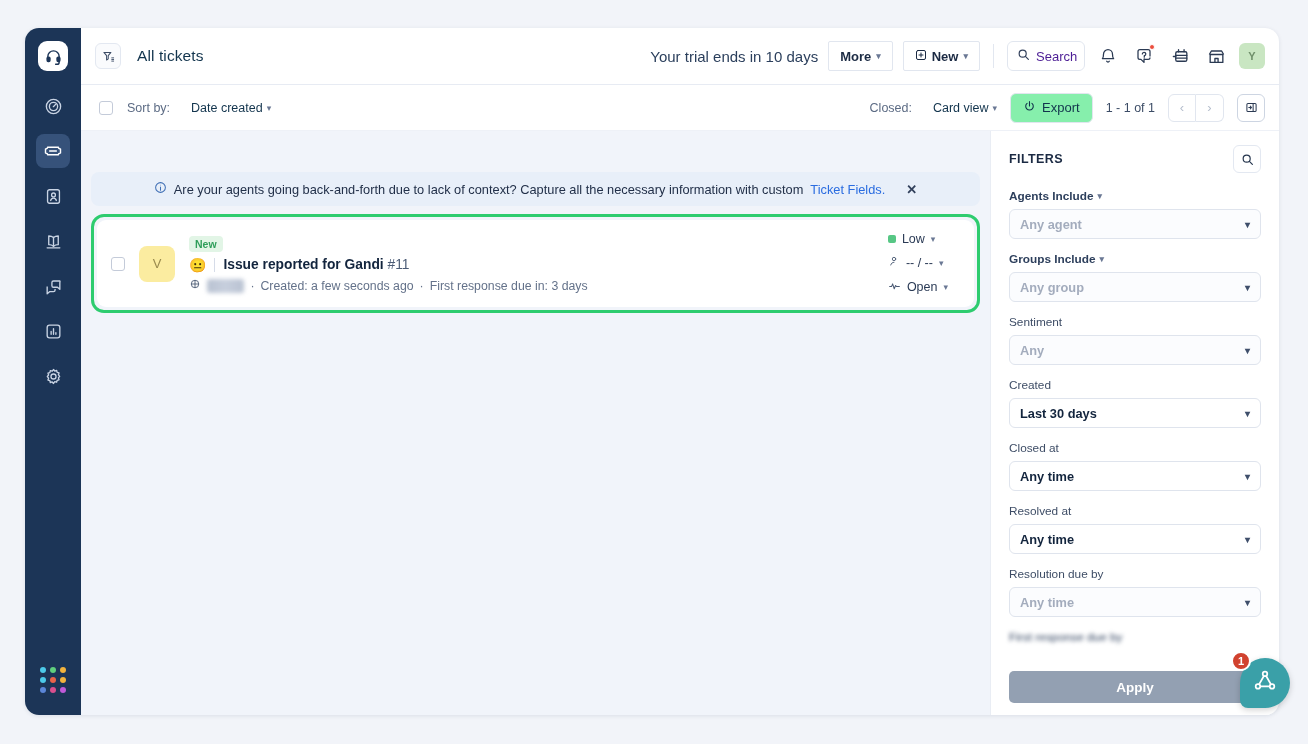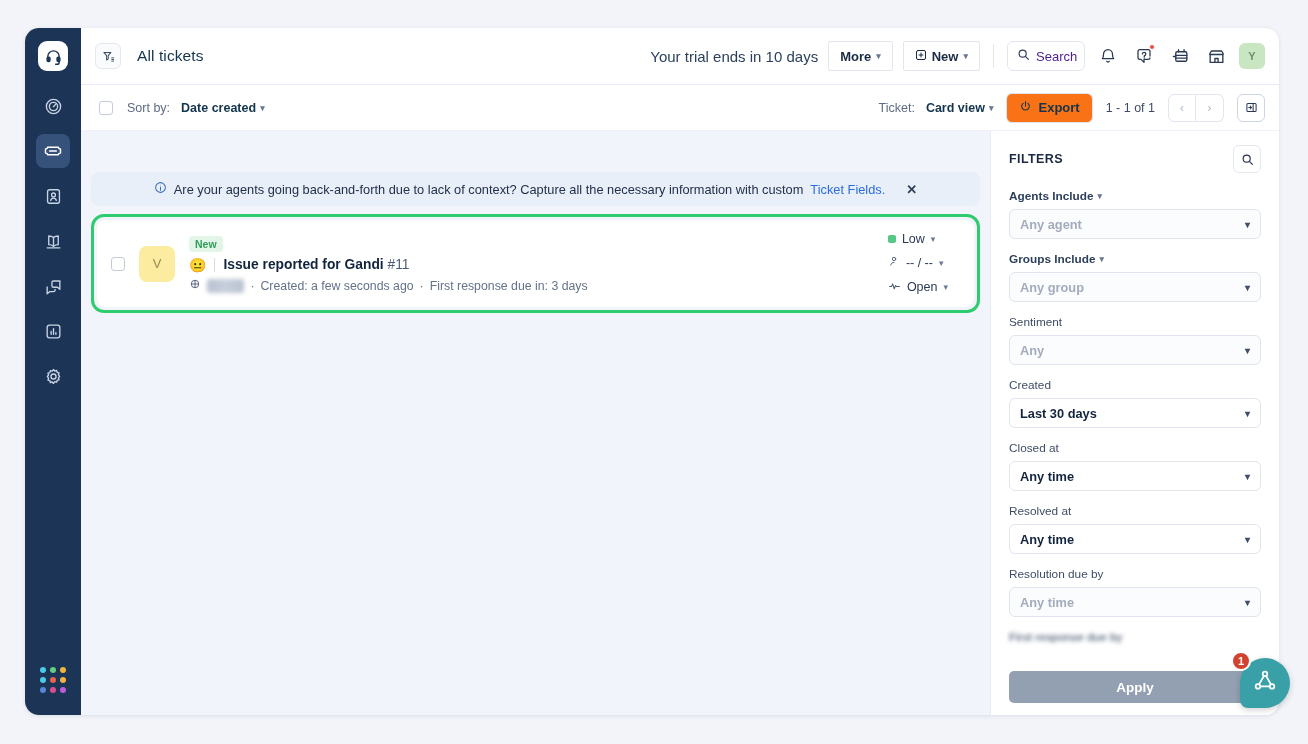--- a/index.html
+++ b/index.html
@@ -107,27 +107,27 @@
     display: flex; align-items: center;
     padding: 0 14px 0 18px;
     border-bottom: 1px solid #eef1f7;
   }
   .cbox {
     width: 14px; height: 14px; border-radius: 3px;
     border: 1.5px solid #c4cbd9; background: #fff;
     cursor: pointer; flex: 0 0 14px;
   }
   .tb-label { font-size: 12.5px; color: #5c6b84; margin-left: 14px; }
-  .tb-value { font-size: 12.5px; color: #12344d; font-weight: 700; margin-left: 11px; display: flex; align-items: center; gap: 4px; cursor: pointer; }
+  .tb-value { font-size: 12.5px; color: #12344d; font-weight: 400; margin-left: 21px; display: flex; align-items: center; gap: 4px; cursor: pointer; }
   .toolbar-right { margin-left: auto; display: flex; align-items: center; gap: 13px; }
   .export-btn {
     height: 30px; padding: 0 12px;
-    border: 1px solid #e1e6ef; border-radius: 6px; background: #f97316;
+    border: 1px solid #e1e6ef; border-radius: 6px; background: #86efac;
     display: flex; align-items: center; gap: 6px;
-    font-size: 13px; font-weight: 700; color: #12344d; cursor: pointer;
+    font-size: 13px; font-weight: 400; color: #12344d; cursor: pointer;
   }
   .count-text { font-size: 12.5px; color: #3c4c66; white-space: nowrap; }
   .pager { display: flex; }
   .pager > div {
     width: 28px; height: 28px;
     border: 1px solid #e1e6ef; background: #fff;
     display: flex; align-items: center; justify-content: center;
     color: #b4bdcc; cursor: pointer; font-size: 13px;
   }
   .pager > div:first-child { border-radius: 6px 0 0 6px; }
@@ -425,21 +425,21 @@
     <div class="toolbar">
       <div class="cbox"></div>
       <div class="tb-label">Sort by:</div>
       <div class="tb-value">
         <span>Date created</span>
         <span class="caret">▾</span>
       </div>
 
       <div class="toolbar-right">
         <div style="display:flex;align-items:center">
-          <span class="tb-label" style="margin-left:0">Ticket:</span>
+          <span class="tb-label" style="margin-left:0">Closed:</span>
           <span class="tb-value">
             <span>Card view</span>
             <span class="caret">▾</span>
           </span>
         </div>
 
         <div class="export-btn">
           <span>
             <svg width="13" height="13" viewBox="0 0 24 24" fill="none" stroke="#12344d" stroke-width="2" stroke-linecap="round">
               <path d="M12 3v8"></path>

